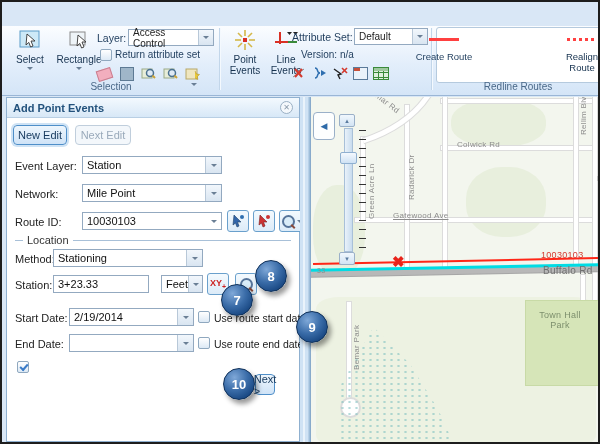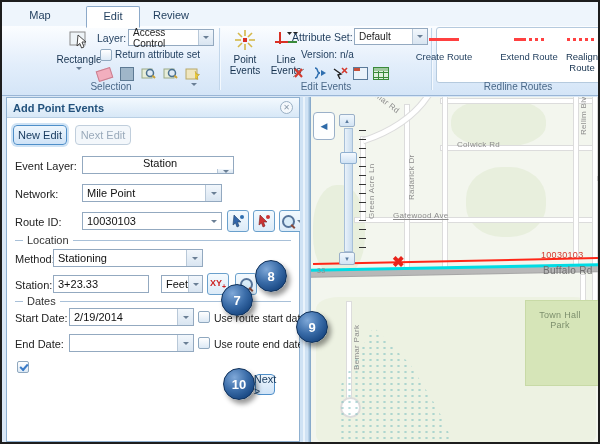--- a/index.html
+++ b/index.html
@@ -78,28 +78,33 @@
        color:#5a7ca0;box-sizing:border-box;z-index:7;}
   .magglass{width:9px;height:9px;border:2px solid #56749a;border-radius:50%;position:relative;background:#d9ecf8;}
   .magglass::after{content:"";position:absolute;width:2px;height:5px;background:#8a4a3a;
        left:8px;top:7px;transform:rotate(-45deg);}
 </style>
 </head>
 <body>
 
 <div id="app">
 
-  <div class="abs tabbar">
-    <div class="tab" style="left:12px;width:52px;">Map</div>
-    <div class="tab active" style="left:84px;width:52px;">Edit</div>
-    <div class="tab" style="left:140px;width:58px;">Review</div>
-  </div>
 
   <div class="abs ribbon">
 
+    <div class="bigbtn" style="left:6px;top:2px;width:44px;">
+      <span>
+        <svg width="24" height="24" viewBox="0 0 24 24">
+          <rect x="2" y="3" width="19" height="16" fill="#cde9f7" stroke="#5a9bc8"></rect>
+          <path d="M9 6 L17 13 L13 13 L15 18 L12.6 19 L10.8 14.4 L8 17 Z" fill="#fff" stroke="#333" stroke-width="0.9"></path>
+        </svg>
+      </span>
+      <span>Select</span>
+      <span class="minicaret" style="margin-top:2px;"></span>
+    </div>
     <div class="bigbtn" style="left:52px;top:2px;width:50px;">
       <span>
         <svg width="24" height="24" viewBox="0 0 24 24">
           <rect x="3" y="4" width="15" height="13" fill="#eef4f8" stroke="#8a8a8a"></rect>
           <path d="M11 7 L19 14 L15 14 L17 19 L14.6 20 L12.8 15.4 L10 18 Z" fill="#fff" stroke="#333" stroke-width="0.9"></path>
         </svg>
       </span>
       <span>Rectangle</span>
       <span class="minicaret" style="margin-top:2px;"></span>
     </div>
@@ -206,48 +211,43 @@
     <div class="smicon" style="left:351px;top:40px;">
       <span style="display:block;width:13px;height:11px;border:1px solid #5a7a9a;background:#eaf2fa;margin-top:1px;"></span>
       <span style="position:absolute;left:1px;top:2px;width:6px;height:3px;background:#c8503a;"></span>
     </div>
     <div class="smicon" style="left:371px;top:40px;">
       <span style="display:block;width:14px;height:11px;margin-top:1px;border:1px solid #3a8a3a;
         background:linear-gradient(#9ec89e 0 3px,transparent 3px),
         repeating-linear-gradient(90deg,transparent 0 4px,#3a8a3a 4px 5px),
         repeating-linear-gradient(transparent 0 4px,#3a8a3a 4px 5px),#dff0df;"></span>
     </div>
-    <div class="grouplabel" style="left:222px;width:204px;">Edit Events</div>
     <div class="vsep" style="left:429px;"></div>
 
     <div class="whitebox" style="left:434px;top:1px;width:170px;height:54px;"></div>
     <div class="bigbtn" style="left:414px;top:6px;width:56px;">
       <span class="redline-ico" style="background:#ff4040;"></span>
       <span class="rlabel" style="font-size:9.5px;">Create Route</span>
     </div>
-    <div class="bigbtn" style="left:498px;top:6px;width:58px;">
-      <span class="redline-ico" style="background:linear-gradient(90deg,#ff4040 0 12px,transparent 12px 15px,#ff4040 15px 18px,transparent 18px 21px,#ff4040 21px 24px,transparent 24px 27px,#ff4040 27px 30px);"></span>
-      <span class="rlabel" style="font-size:9.5px;">Extend Route</span>
-    </div>
     <div class="bigbtn" style="left:560px;top:6px;width:40px;">
       <span class="redline-ico" style="background:repeating-linear-gradient(90deg,#ff4040 0 3px,transparent 3px 6px);"></span>
       <span style="font-size:9.5px;width:40px;text-align:center;">Realign Route</span>
     </div>
     <div class="grouplabel" style="left:440px;width:152px;">Redline Routes</div>
   </div>
 
   <div class="abs panel">
     <div class="panelhdr">Add Point Events</div>
     <span class="closeico">✕</span>
 
     <div class="btn" style="left:6px;top:27px;width:54px;height:20px;box-shadow:0 0 0 2px #cfe3f5;">New Edit</div>
     <div class="btn disabled" style="left:68px;top:27px;width:56px;height:20px;">Next Edit</div>
 
     <span class="flabel" style="left:8px;top:62px;">Event Layer:</span>
-    <div class="combo" style="left:75px;top:58px;width:152px;flex-direction:column;">
+    <div class="combo" style="left:75px;top:58px;width:140px;">
       <span>Station</span>
       <span class="arrowbox">
           <span class="minicaret"></span>
         </span>
     </div>
 
     <span class="flabel" style="left:8px;top:90px;">Network:</span>
     <div class="combo" style="left:75px;top:86px;width:140px;">
       <span>Mile Point</span>
       <span class="arrowbox">
@@ -299,23 +299,20 @@
           <span class="minicaret"></span>
         </span>
     </div>
     <div class="iconbtn" style="left:200px;top:175px;">
       <span style="color:#cc2222;font-weight:bold;font-size:9px;"><span>XY</span><span style="font-size:7px;vertical-align:sub;">+</span></span>
     </div>
     <div class="iconbtn" style="left:228px;top:175px;">
       <span class="magglass"></span>
     </div>
 
-    <div class="legend" style="left:8px;top:197px;">
-        <span>Dates</span>
-      </div>
 
     <span class="flabel" style="left:8px;top:214px;">Start Date:</span>
     <div class="combo" style="left:62px;top:210px;width:125px;">
       <span>2/19/2014</span>
       <span class="arrowbox">
           <span class="minicaret"></span>
         </span>
     </div>
     <span class="cb" style="left:191px;top:213px;"></span>
     <span class="sublabel" style="left:207px;top:214px;">Use route start date</span>

